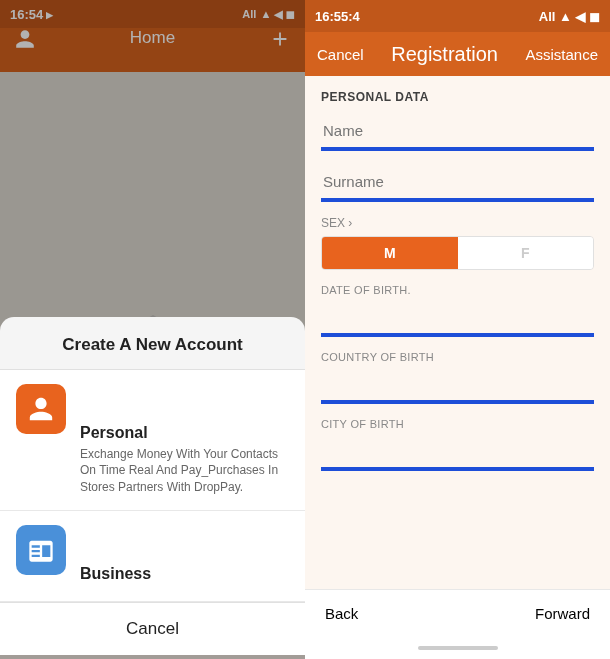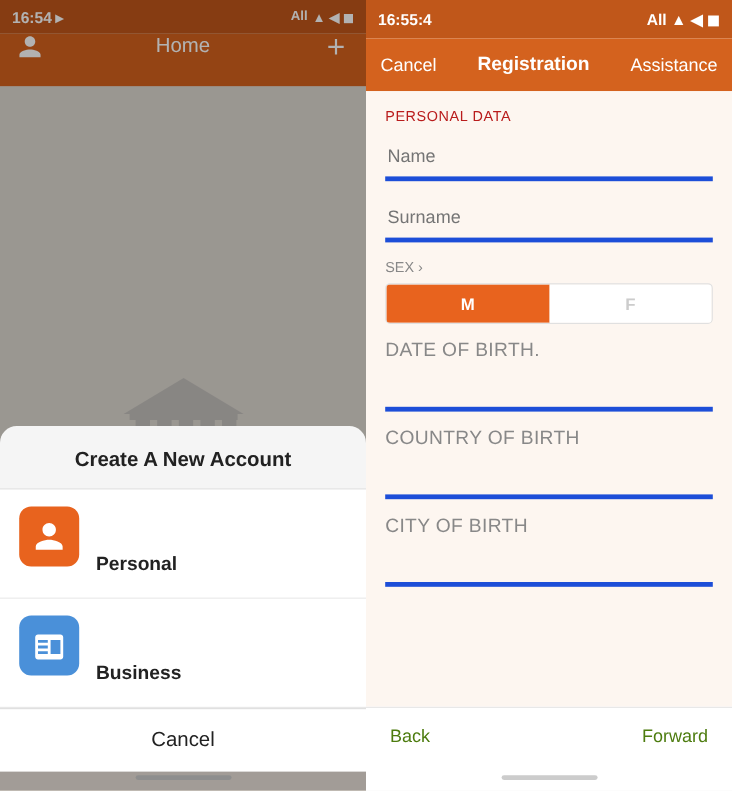--- a/index.html
+++ b/index.html
@@ -87,21 +87,21 @@
     }
 
     
     .modal-overlay {
       position: absolute;
       top: 0; left: 0; right: 0; bottom: 0;
       background: rgba(0,0,0,0.3);
       display: flex;
       align-items: flex-end;
       justify-content: center;
-      padding-bottom: 16px;
+      padding-bottom: 4px;
     }
 
     .modal-sheet {
       background: #f5f5f5;
       width: 100%;
       border-radius: 14px 14px 0 0;
       padding: 0;
       overflow: hidden;
     }
 
@@ -209,53 +209,53 @@
     }
 
     .nav-bar-right .nav-btn {
       color: #fff;
       font-size: 15px;
       font-weight: 500;
     }
 
     .nav-bar-right .nav-title {
       color: #fff;
-      font-size: 16px;
-      font-weight: 700;
+      font-size: 20px;
+      font-weight: 400;
     }
 
     .form-container {
       flex: 1;
       background: #fdf6f0;
       padding: 14px 16px;
       overflow-y: auto;
     }
 
     .section-label {
       font-size: 12px;
-      color: #b91c1c;
-      font-weight: 400;
+      color: #404040;
+      font-weight: 700;
       letter-spacing: 0.5px;
       margin-bottom: 10px;
     }
 
     .form-input {
       width: 100%;
       border: none;
       border-bottom: 4px solid #1d4ed8;
       background: transparent;
       padding: 8px 2px;
       font-size: 15px;
       color: #aaa;
       margin-bottom: 14px;
       outline: none;
     }
 
     .field-label {
-      font-size: 16px;
+      font-size: 11px;
       color: #888;
       margin-bottom: 4px;
       letter-spacing: 0.3px;
     }
 
     .sex-label {
       font-size: 12px;
       color: #888;
       margin-bottom: 6px;
     }
@@ -292,21 +292,21 @@
       background: #fff;
       height: 48px;
       display: flex;
       align-items: center;
       justify-content: space-between;
       padding: 0 20px;
       border-top: 1px solid #e8e8e8;
     }
 
     .bottom-nav-btn {
-      color: #4d7c0f;
+      color: #000000;
       font-size: 15px;
       font-weight: 500;
     }
 
     .divider-bar {
       width: 80px;
       height: 4px;
       background: #ccc;
       border-radius: 2px;
       margin: 0 auto;
@@ -383,20 +383,21 @@
       <div class="modal-title">Create A New Account</div>
 
       <div class="modal-option">
         <div class="option-icon personal">
           <svg viewBox="0 0 24 24">
             <path d="M12 12c2.7 0 4.8-2.1 4.8-4.8S14.7 2.4 12 2.4 7.2 4.5 7.2 7.2 9.3 12 12 12zm0 2.4c-3.2 0-9.6 1.6-9.6 4.8v2.4h19.2v-2.4c0-3.2-6.4-4.8-9.6-4.8z"></path>
           </svg>
         </div>
         <div class="option-text">
           <div class="option-title">Personal</div>
+          <div class="option-desc">Exchange Money With Your Contacts On Time Real And Pay_Purchases In Stores Partners With DropPay.</div>
         </div>
       </div>
 
       <div class="modal-option">
         <div class="option-icon business">
           <svg viewBox="0 0 24 24">
             <path d="M20 4H4c-1.1 0-2 .9-2 2v14c0 1.1.9 2 2 2h16c1.1 0 2-.9 2-2V6c0-1.1-.9-2-2-2zm-9 14H4v-2h7v2zm0-4H4v-2h7v2zm0-4H4V8h7v2zm9 8h-7V8h7v10z"></path>
           </svg>
         </div>
         <div class="option-text">

